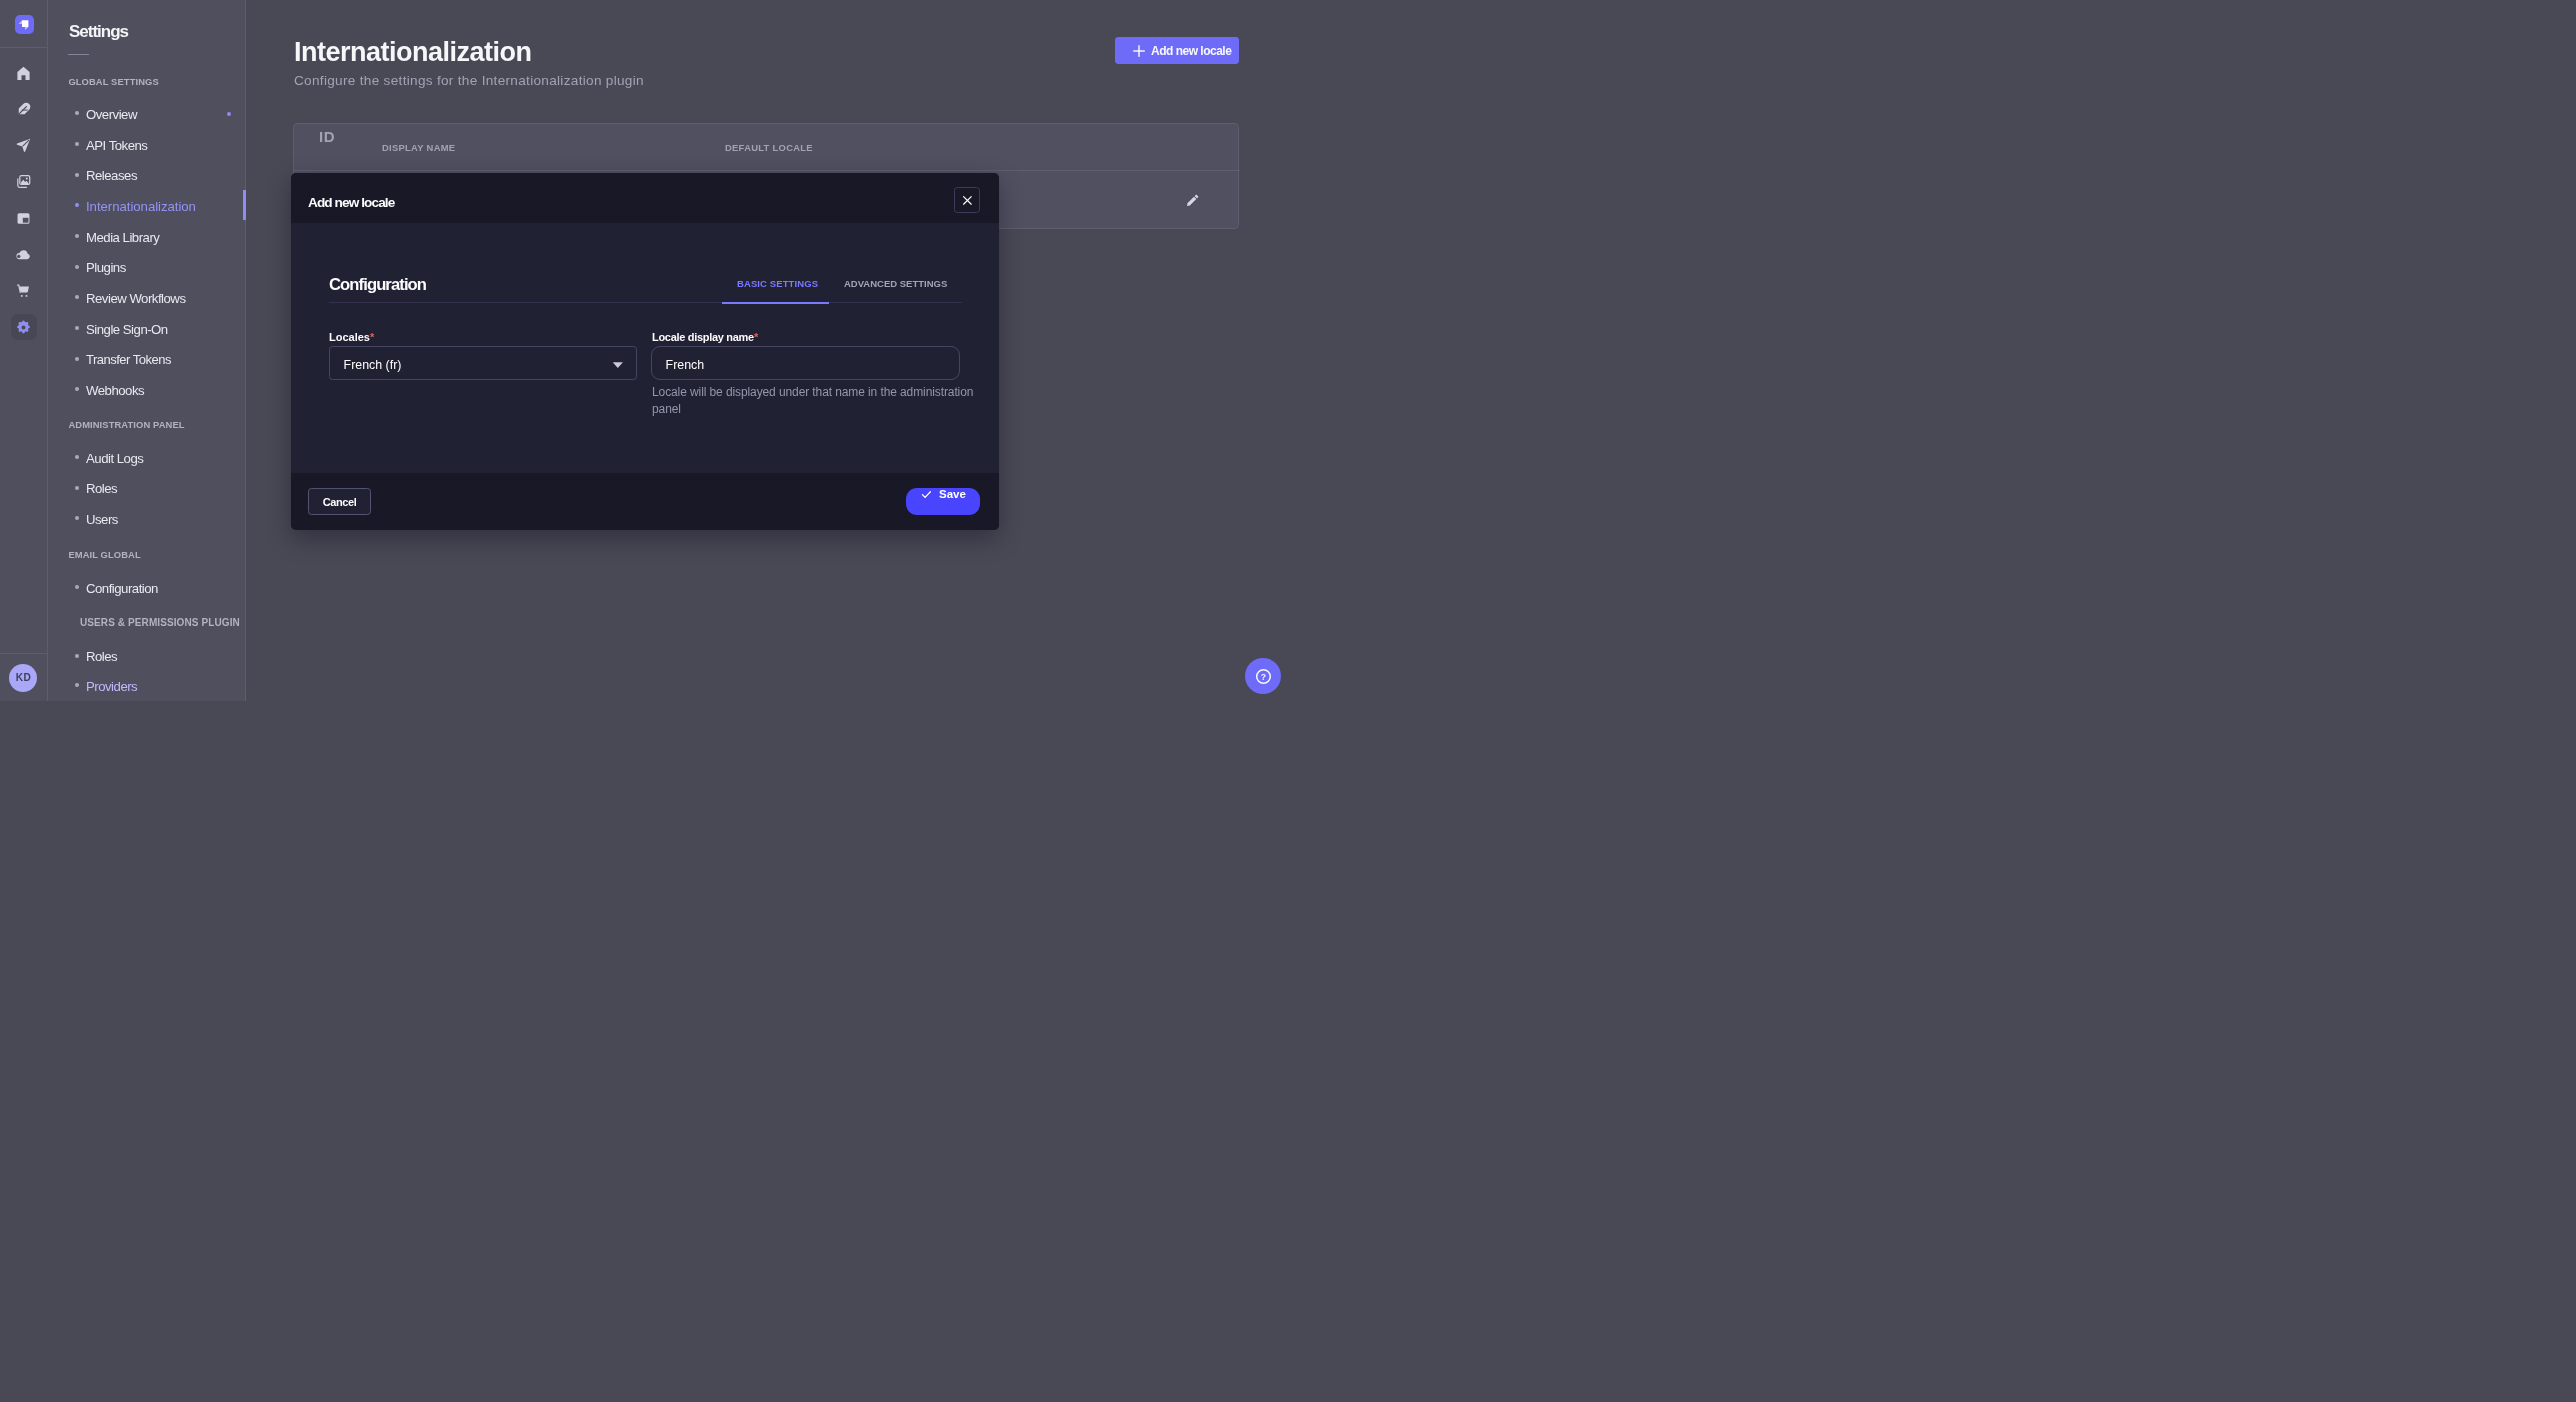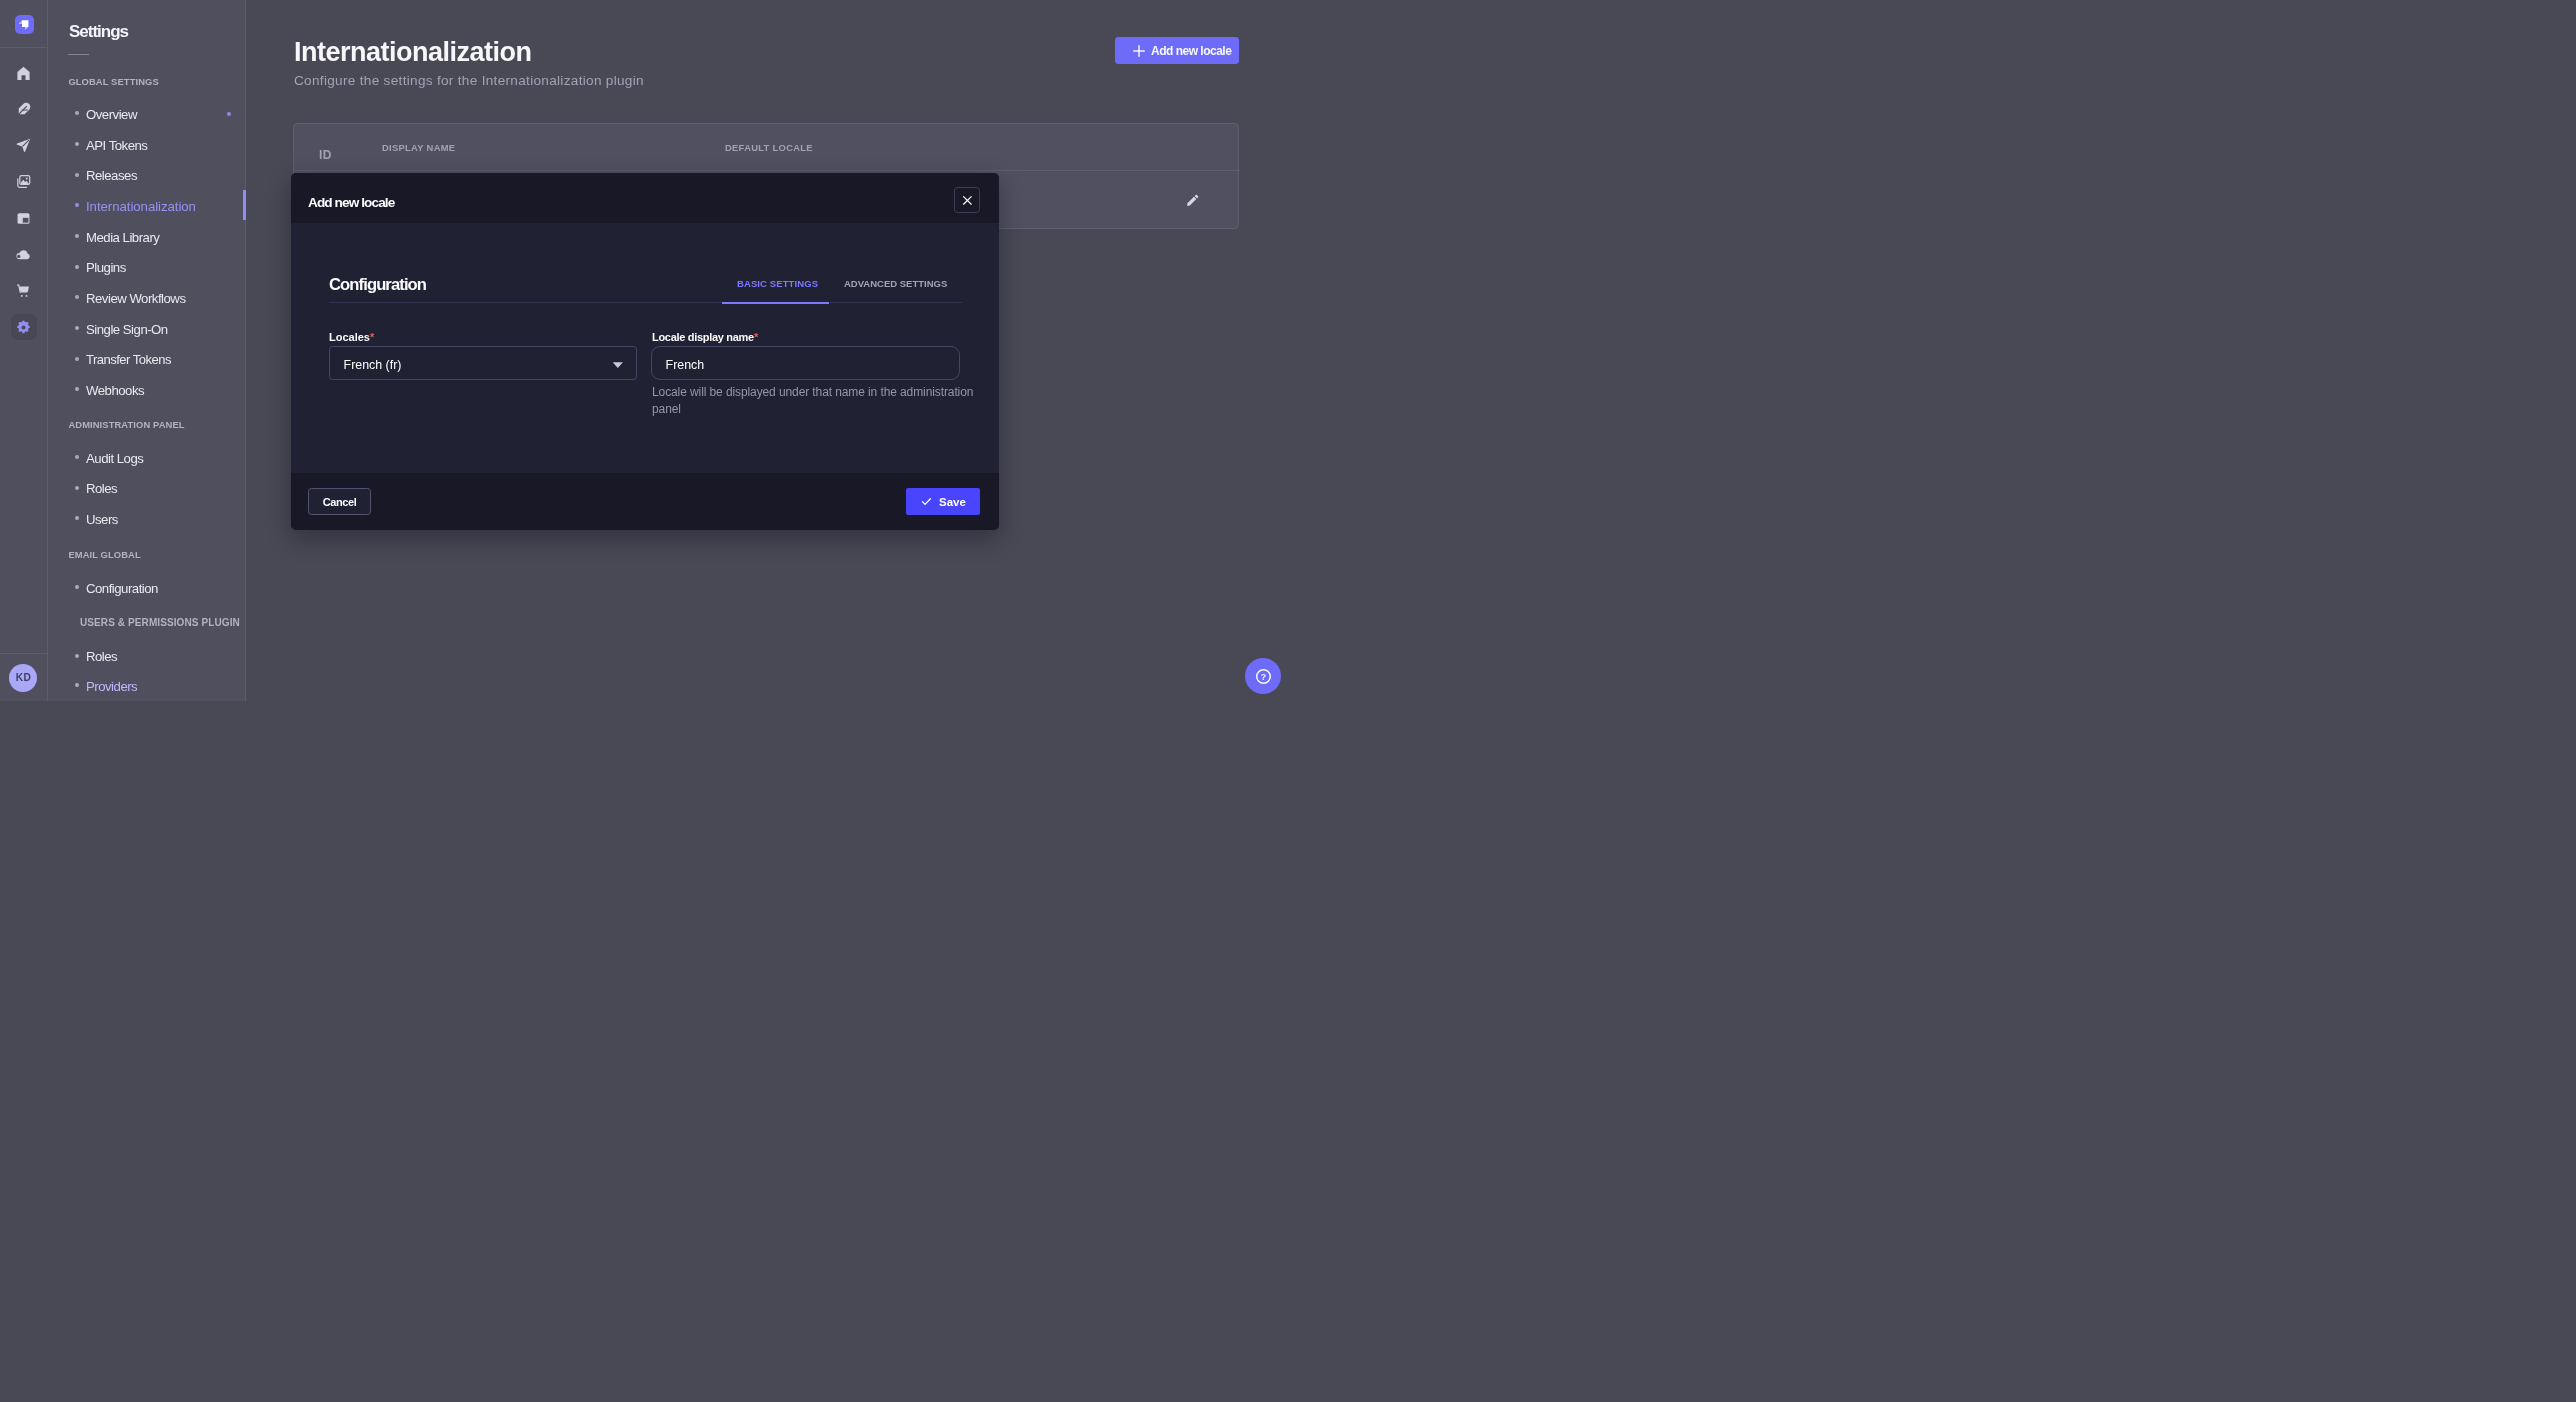--- a/index.html
+++ b/index.html
@@ -119,21 +119,21 @@
 
 <div class="abs" style="left:1115px;top:37px;width:124px;height:27px;border-radius:3.4px;background:#6e6bf8;">
   <svg width="18" height="18" viewBox="0 0 24 24" style="position:absolute;left:15.3px;top:4.7px;">
       <path d="M12 5v14M5 12h14" stroke="#f5f5fc" stroke-width="2" stroke-linecap="round" fill="none"></path>
     </svg>
   <span style="position:absolute;left:36px;top:7.7px;font-size:12px;line-height:12px;font-weight:bold;color:#f8f8fc;letter-spacing:-0.5px;">Add new locale</span>
 </div>
 
 <div class="abs" style="left:293px;top:123px;width:946px;height:106px;background:#505061;border:0.9px solid #5e5e72;border-radius:4.3px;"></div>
 <div class="abs" style="left:294px;top:170px;width:946px;height:0.9px;background:#5e5e72;"></div>
-<div class="abs" style="left:319px;top:148px;font-size:12px;font-weight:bold;letter-spacing:0.5px;color:#a2a2b2;">ID</div>
+<div class="abs" style="left:319px;top:128px;font-size:15px;font-weight:bold;letter-spacing:0.5px;color:#a2a2b2;">ID</div>
 <div class="abs" style="left:382px;top:142px;font-size:9.4px;font-weight:bold;letter-spacing:0.3px;color:#a2a2b2;">DISPLAY NAME</div>
 <div class="abs" style="left:701px;top:142px;font-size:9.4px;font-weight:bold;letter-spacing:0.3px;color:#a2a2b2;margin-left:24px;">DEFAULT LOCALE</div>
 
 <svg class="abs" style="left:1185px;top:193px;" width="15" height="15" viewBox="0 0 24 24">
   <path fill="#d7d7e1" d="M17.1 3.1l-1.7 1.7 3.8 3.8 1.7-1.7c.5-.5.5-1.3 0-1.8l-2-2c-.5-.5-1.3-.5-1.8 0z"></path>
   <path fill="#d7d7e1" d="M14.35 5.85 3.9 16.3l-.5 4.3 4.3-.5L18.15 9.65z"></path>
 </svg>
 
 <div class="abs" id="modal" style="left:291px;top:173px;width:708px;height:357px;border-radius:5.1px;background:#212134;box-shadow:0 8.5px 24px rgba(4,4,18,0.33);">
 
@@ -163,21 +163,21 @@
   </div>
   <div class="abs" style="left:360px;top:173px;width:309px;height:34px;border:0.9px solid #464663;border-radius:9px;">
     <span style="position:absolute;left:13.6px;top:12.3px;font-size:12.4px;line-height:12.4px;color:#ffffff;">French</span>
   </div>
   <div class="abs" style="left:361px;top:211px;width:358px;font-size:12px;line-height:16.6px;color:#9595ab;letter-spacing:-0.1px;">Locale will be displayed under that name in the administration<br>panel</div>
 
   <div class="abs" style="left:0;top:300px;width:708px;height:57px;background:#181826;border-radius:0 0 5.1px 5.1px;"></div>
   <div class="abs" style="left:17px;top:315px;width:63px;height:27px;background:#212134;border:0.9px solid #53536f;border-radius:3.4px;text-align:center;">
     <span style="font-size:11px;font-weight:bold;color:#fdfdff;line-height:27px;letter-spacing:-0.4px;">Cancel</span>
   </div>
-  <div class="abs" style="left:615px;top:315px;width:74px;height:27px;background:#4945ff;border-radius:2px;display:flex;align-items:center;justify-content:center;">
+  <div class="abs" style="left:615px;top:315px;width:74px;height:27px;background:#4945ff;border-radius:11px;display:flex;align-items:flex-start;justify-content:center;">
     <svg width="12.8" height="12.8" viewBox="0 0 24 24" style="margin-right:6px;">
         <path d="M4.5 12.5l5 5L19.5 7" stroke="#fff" stroke-width="2.4" fill="none" stroke-linecap="round" stroke-linejoin="round"></path>
       </svg>
     <span style="font-size:11.5px;font-weight:bold;color:#ffffff;">Save</span>
   </div>
 </div>
 
 <div class="abs" style="left:1245px;top:658px;width:36px;height:36px;border-radius:50%;background:#6e6bf8;">
   <svg width="19" height="19" viewBox="0 0 24 24" style="position:absolute;left:8.5px;top:8.5px;">
     <circle cx="12" cy="12" r="8.6" fill="none" stroke="#f7f7ff" stroke-width="1.9"></circle>

